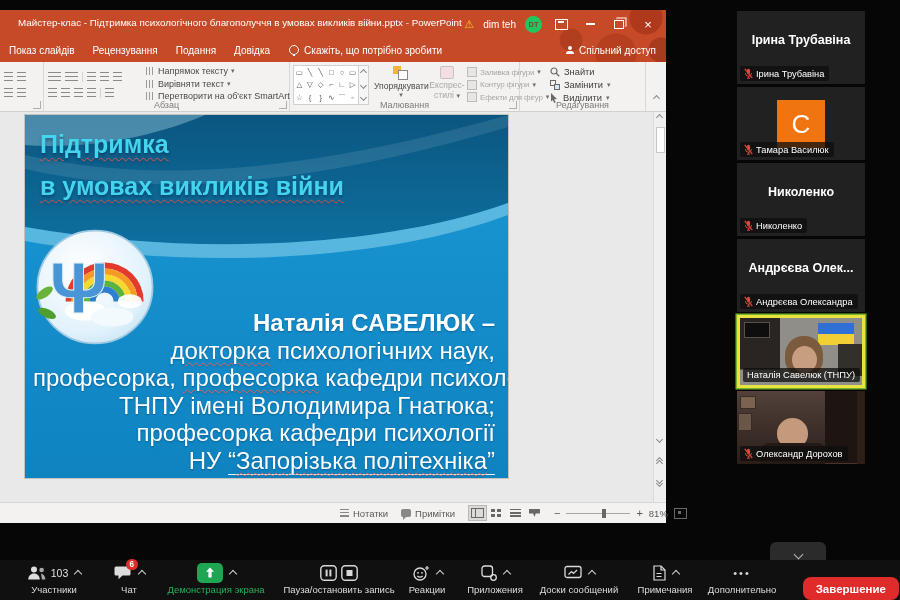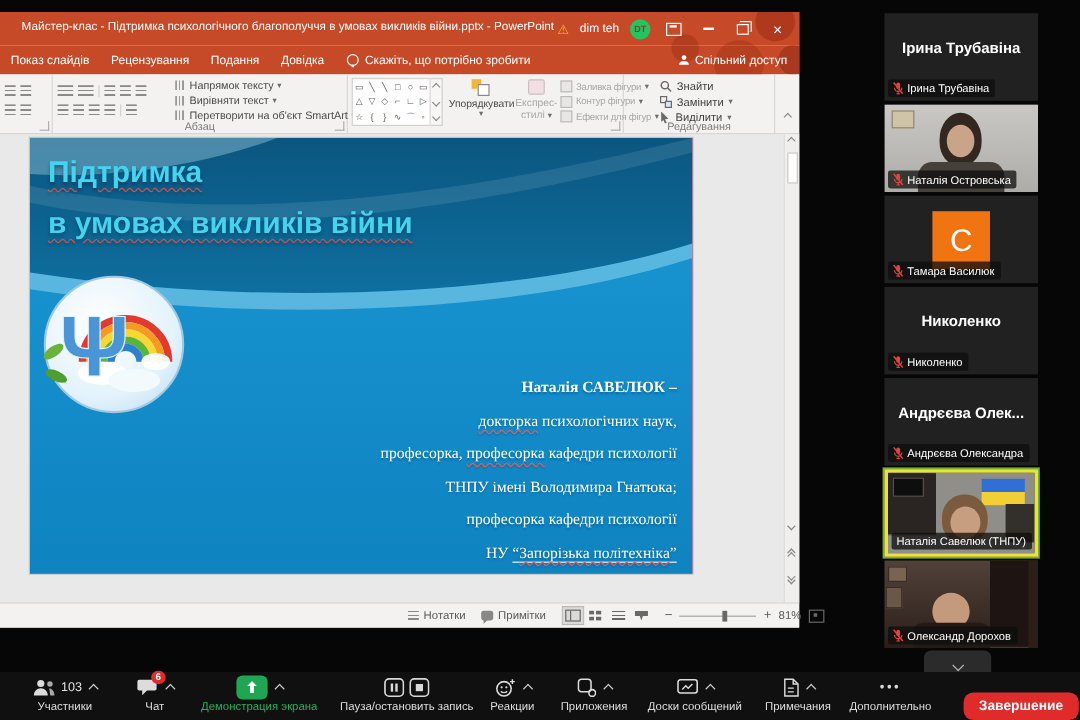--- a/index.html
+++ b/index.html
@@ -71,28 +71,28 @@
   .qstyles{position:absolute;left:139px;top:4px;width:36px;text-align:center;font-size:8.6px;color:#a9a7a5;line-height:1.15;}
   .qs-ic{width:12px;height:11px;margin:0 auto 2px auto;background:#f3dfe3;border:1px solid #c9c0c2;border-radius:2px;}
   .fills{position:absolute;left:177px;top:4px;width:52px;}
   .fillrow{display:flex;align-items:center;gap:3px;height:12.5px;font-size:8px;color:#a9a7a5;white-space:nowrap;letter-spacing:-0.2px;}
   .fic{width:8px;height:8px;flex:0 0 auto;border:1px solid #bdbbb9;background:#e8e6e4;}
   
   .edrow{display:flex;align-items:center;gap:4px;height:13px;margin-left:8px;color:#3f3f3d;font-size:9.3px;white-space:nowrap;padding-left:22px;}
   .edrow:first-child{margin-top:3px;}
   
   .editarea{position:absolute;left:0;top:102px;width:100%;height:390px;background:#e9e9e9;}
-  .slide{position:absolute;left:25px;top:3px;width:552px;height:363px;background:#be185d;overflow:hidden;box-shadow:0 0 0 1px #c2c2c2;}
+  .slide{position:absolute;left:25px;top:3px;width:483px;height:363px;background:#0369a1;overflow:hidden;box-shadow:0 0 0 1px #c2c2c2;}
   .slide-bg{position:absolute;left:0;top:0;width:100%;height:100%;}
   .slide-title{position:absolute;left:15px;top:8px;font-size:25px;font-weight:bold;color:#43d5ee;line-height:42px;
       text-shadow:0 2px 3px rgba(0,25,60,.4);white-space:nowrap;}
   .wavy{text-decoration:underline;text-decoration-style:wavy;text-decoration-color:#cf5148;text-decoration-thickness:1px;text-underline-offset:4px;}
   .logo{position:absolute;left:10px;top:112px;width:120px;height:120px;}
   .slide-body{position:absolute;right:13px;top:194px;width:462px;text-align:right;color:#fff;
-      font-family:Liberation Serif, serif;font-size:13px;line-height:27.5px;text-shadow:0 1px 2px rgba(0,30,70,.35);white-space:nowrap;}
+      font-family:Liberation Sans, sans-serif;font-size:24px;line-height:27.5px;text-shadow:0 1px 2px rgba(0,30,70,.35);white-space:nowrap;}
   .sb-name{font-weight:bold;}
   .wavy2{text-decoration:underline;text-decoration-style:wavy;text-decoration-color:#e06058;text-decoration-thickness:1px;text-underline-offset:3px;}
   .uline{border-bottom:1.4px solid #e9eef2;}
   
   .vscroll{position:absolute;right:0;top:0;width:13px;height:100%;background:#f0efee;border-left:1px solid #dcdad8;box-sizing:border-box;}
   .vs-up{position:absolute;top:3px;left:3px;}
   .vs-thumb{position:absolute;top:15px;left:1.5px;width:9px;height:26px;background:#fdfdfd;border:1px solid #c9c7c5;box-sizing:border-box;}
   .vs-bot{position:absolute;left:3px;}
   .dblchev{display:flex;flex-direction:column;gap:0px;height:8px;}
   .dblchev .chev{margin-top:-2px;}
@@ -297,20 +297,21 @@
             <span class="fic"></span>
             <span>Контур фігури</span>
               <span class="ddw">▾</span>
           </div>
           <div class="fillrow">
             <span class="fic"></span>
             <span>Ефекти для фігур</span>
               <span class="ddw">▾</span>
           </div>
         </div>
+        <div class="glabel">Малювання</div>
         <span class="dlg"></span>
       </div>
 
       <div class="rgroup g-edit">
         <div class="edrow">
           <svg width="10" height="10" viewBox="0 0 10 10">
               <circle cx="4" cy="4" r="3" fill="none" stroke="#6b6967" stroke-width="1.2"></circle>
               <line x1="6.3" y1="6.3" x2="9.2" y2="9.2" stroke="#6b6967" stroke-width="1.3"></line>
             </svg>
           <span>Знайти</span>
@@ -454,39 +455,20 @@
                 <rect x="3.2" y="0.8" width="3.6" height="6" rx="1.8" fill="#e0453b"></rect>
                 <path d="M1.6 5.6a3.4 3.4 0 0 0 6.8 0" fill="none" stroke="#e0453b" stroke-width="1.1"></path>
                 <path d="M5 9v2.2M3.4 11.2h3.2" stroke="#e0453b" stroke-width="1.1"></path>
                 <path d="M0.8 0.8l8.4 10.4" stroke="#e0453b" stroke-width="1.4"></path>
               </svg>
             </span>
           <span>Ірина Трубавіна</span>
         </div>
       </div>
 
-      <div class="tile">
-        <div class="scene sc2">
-          <div class="frame"></div>
-            <div class="head"></div>
-            <div class="face"></div>
-            <div class="torso"></div>
-        </div>
-        <div class="plabel">
-          <span class="micw">
-              <svg width="9" height="11" viewBox="0 0 10 12">
-                <rect x="3.2" y="0.8" width="3.6" height="6" rx="1.8" fill="#e0453b"></rect>
-                <path d="M1.6 5.6a3.4 3.4 0 0 0 6.8 0" fill="none" stroke="#e0453b" stroke-width="1.1"></path>
-                <path d="M5 9v2.2M3.4 11.2h3.2" stroke="#e0453b" stroke-width="1.1"></path>
-                <path d="M0.8 0.8l8.4 10.4" stroke="#e0453b" stroke-width="1.4"></path>
-              </svg>
-            </span>
-          <span>Наталія Островська</span>
-        </div>
-      </div>
 
       <div class="tile">
         <div class="avatarbox">C</div>
         <div class="plabel">
           <span class="micw">
               <svg width="9" height="11" viewBox="0 0 10 12">
                 <rect x="3.2" y="0.8" width="3.6" height="6" rx="1.8" fill="#e0453b"></rect>
                 <path d="M1.6 5.6a3.4 3.4 0 0 0 6.8 0" fill="none" stroke="#e0453b" stroke-width="1.1"></path>
                 <path d="M5 9v2.2M3.4 11.2h3.2" stroke="#e0453b" stroke-width="1.1"></path>
                 <path d="M0.8 0.8l8.4 10.4" stroke="#e0453b" stroke-width="1.4"></path>

